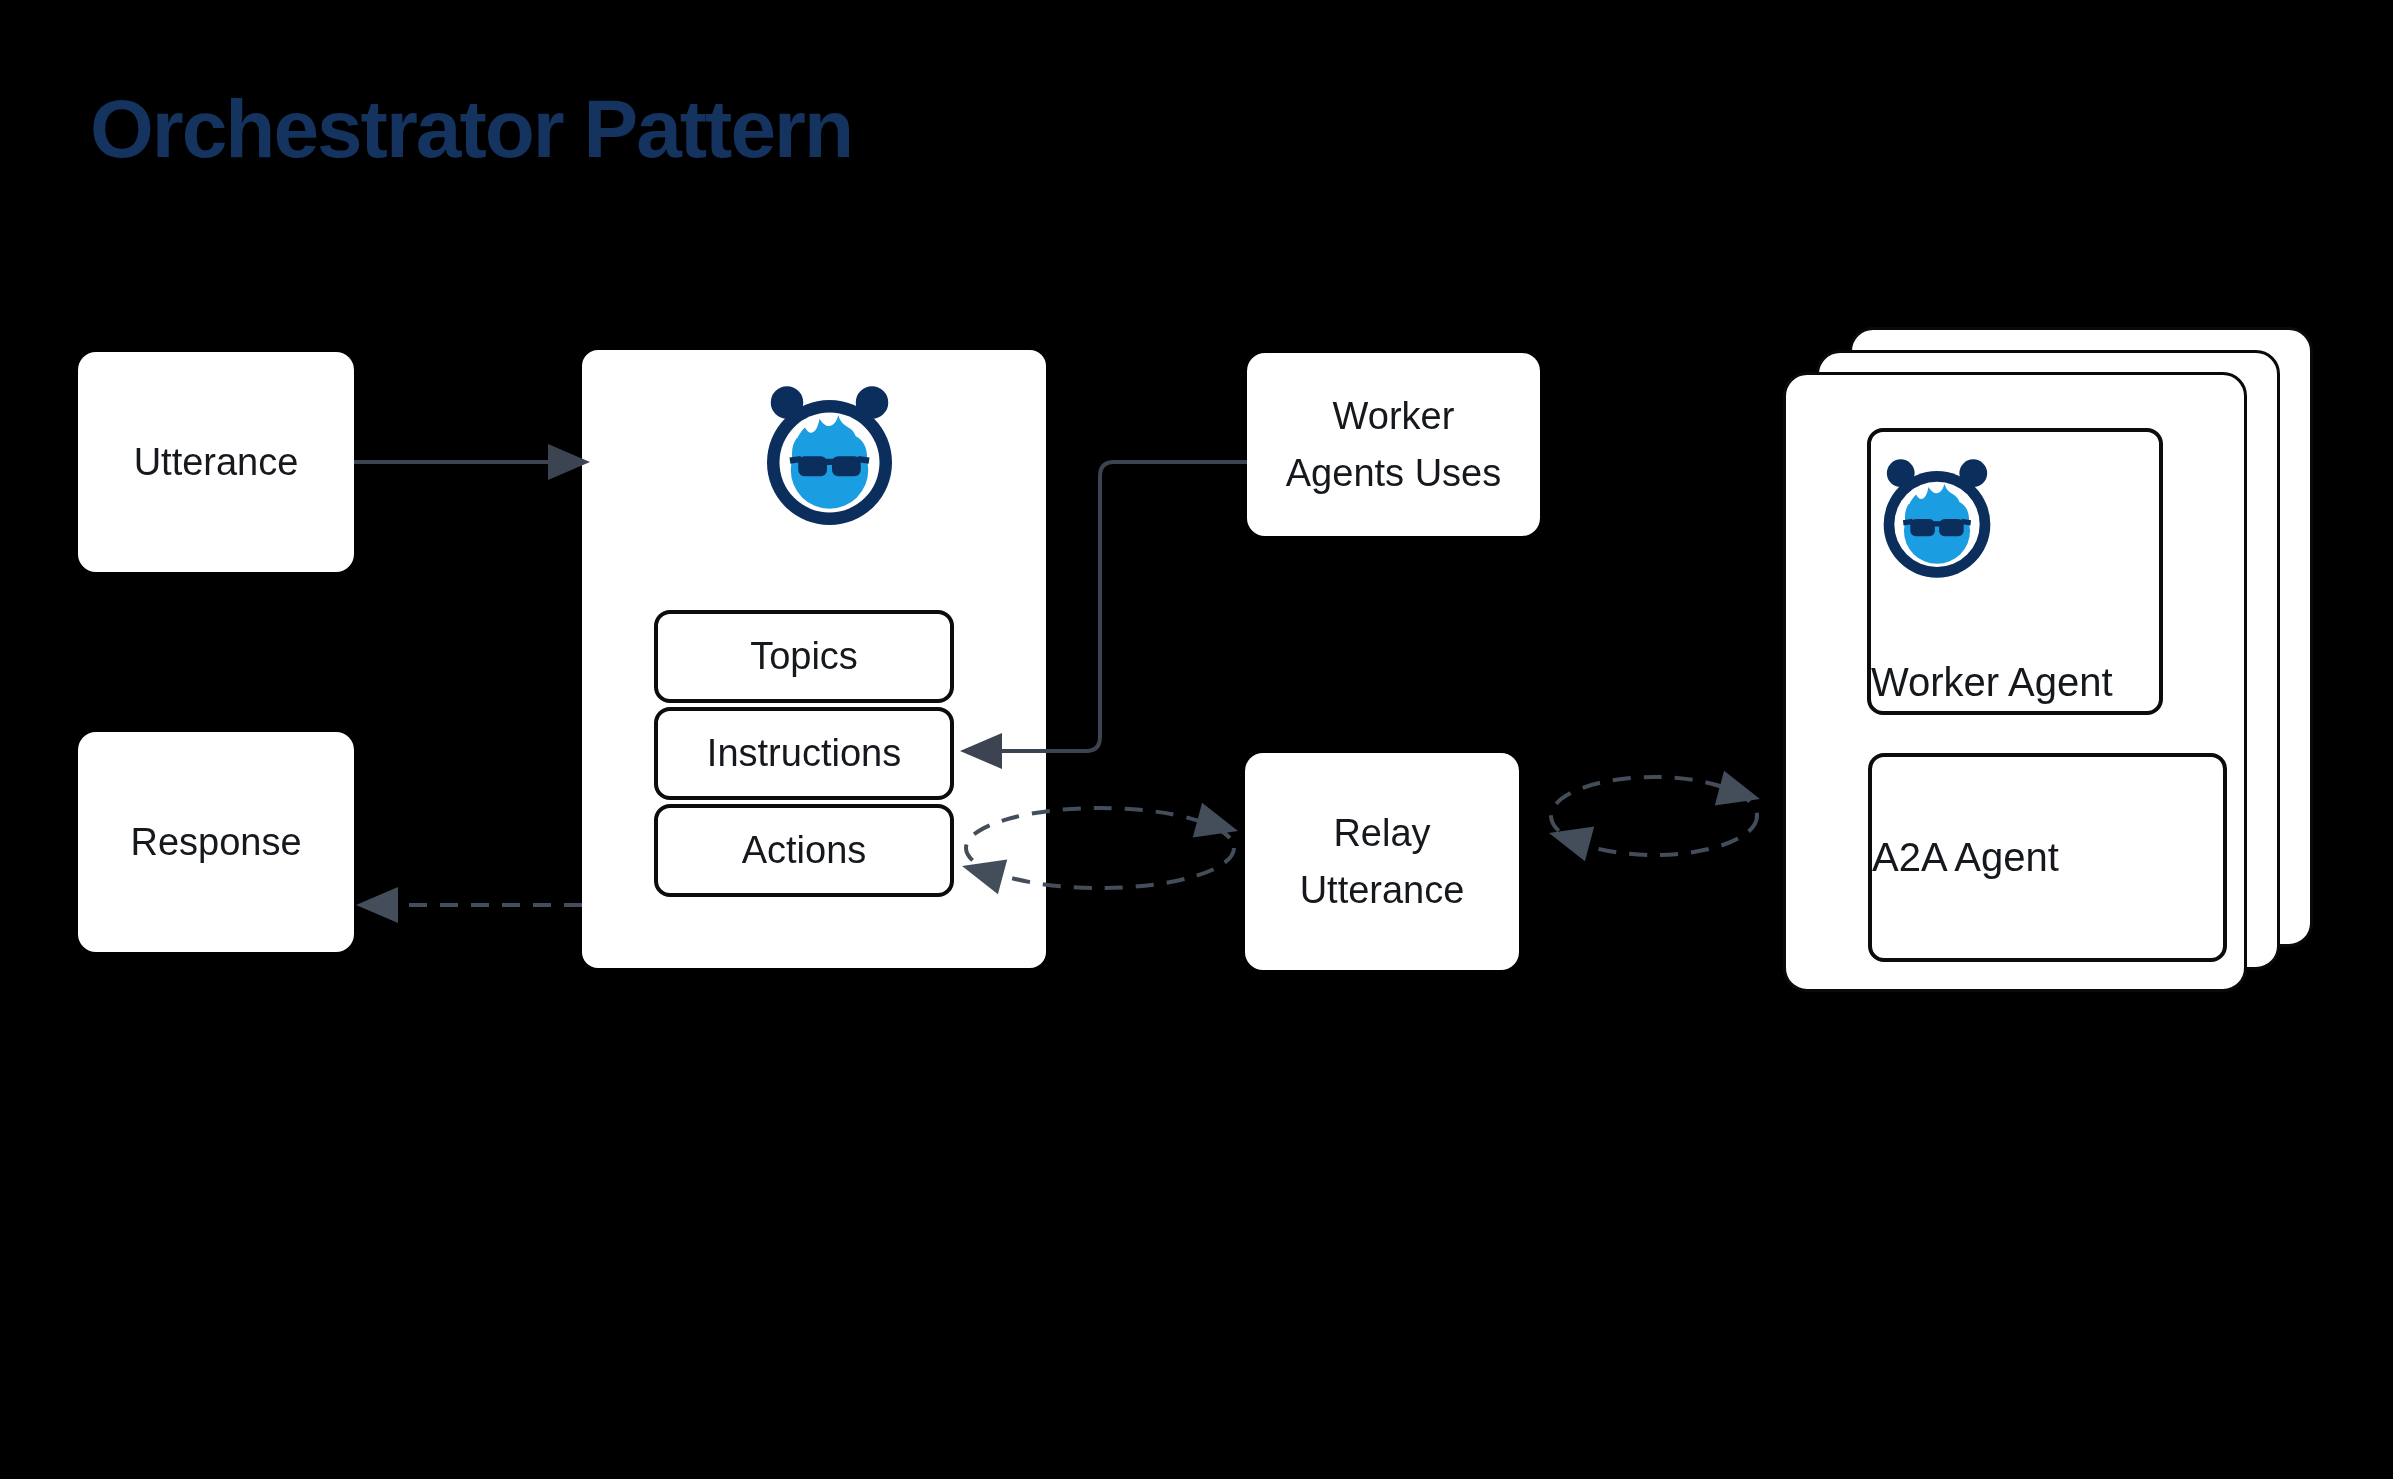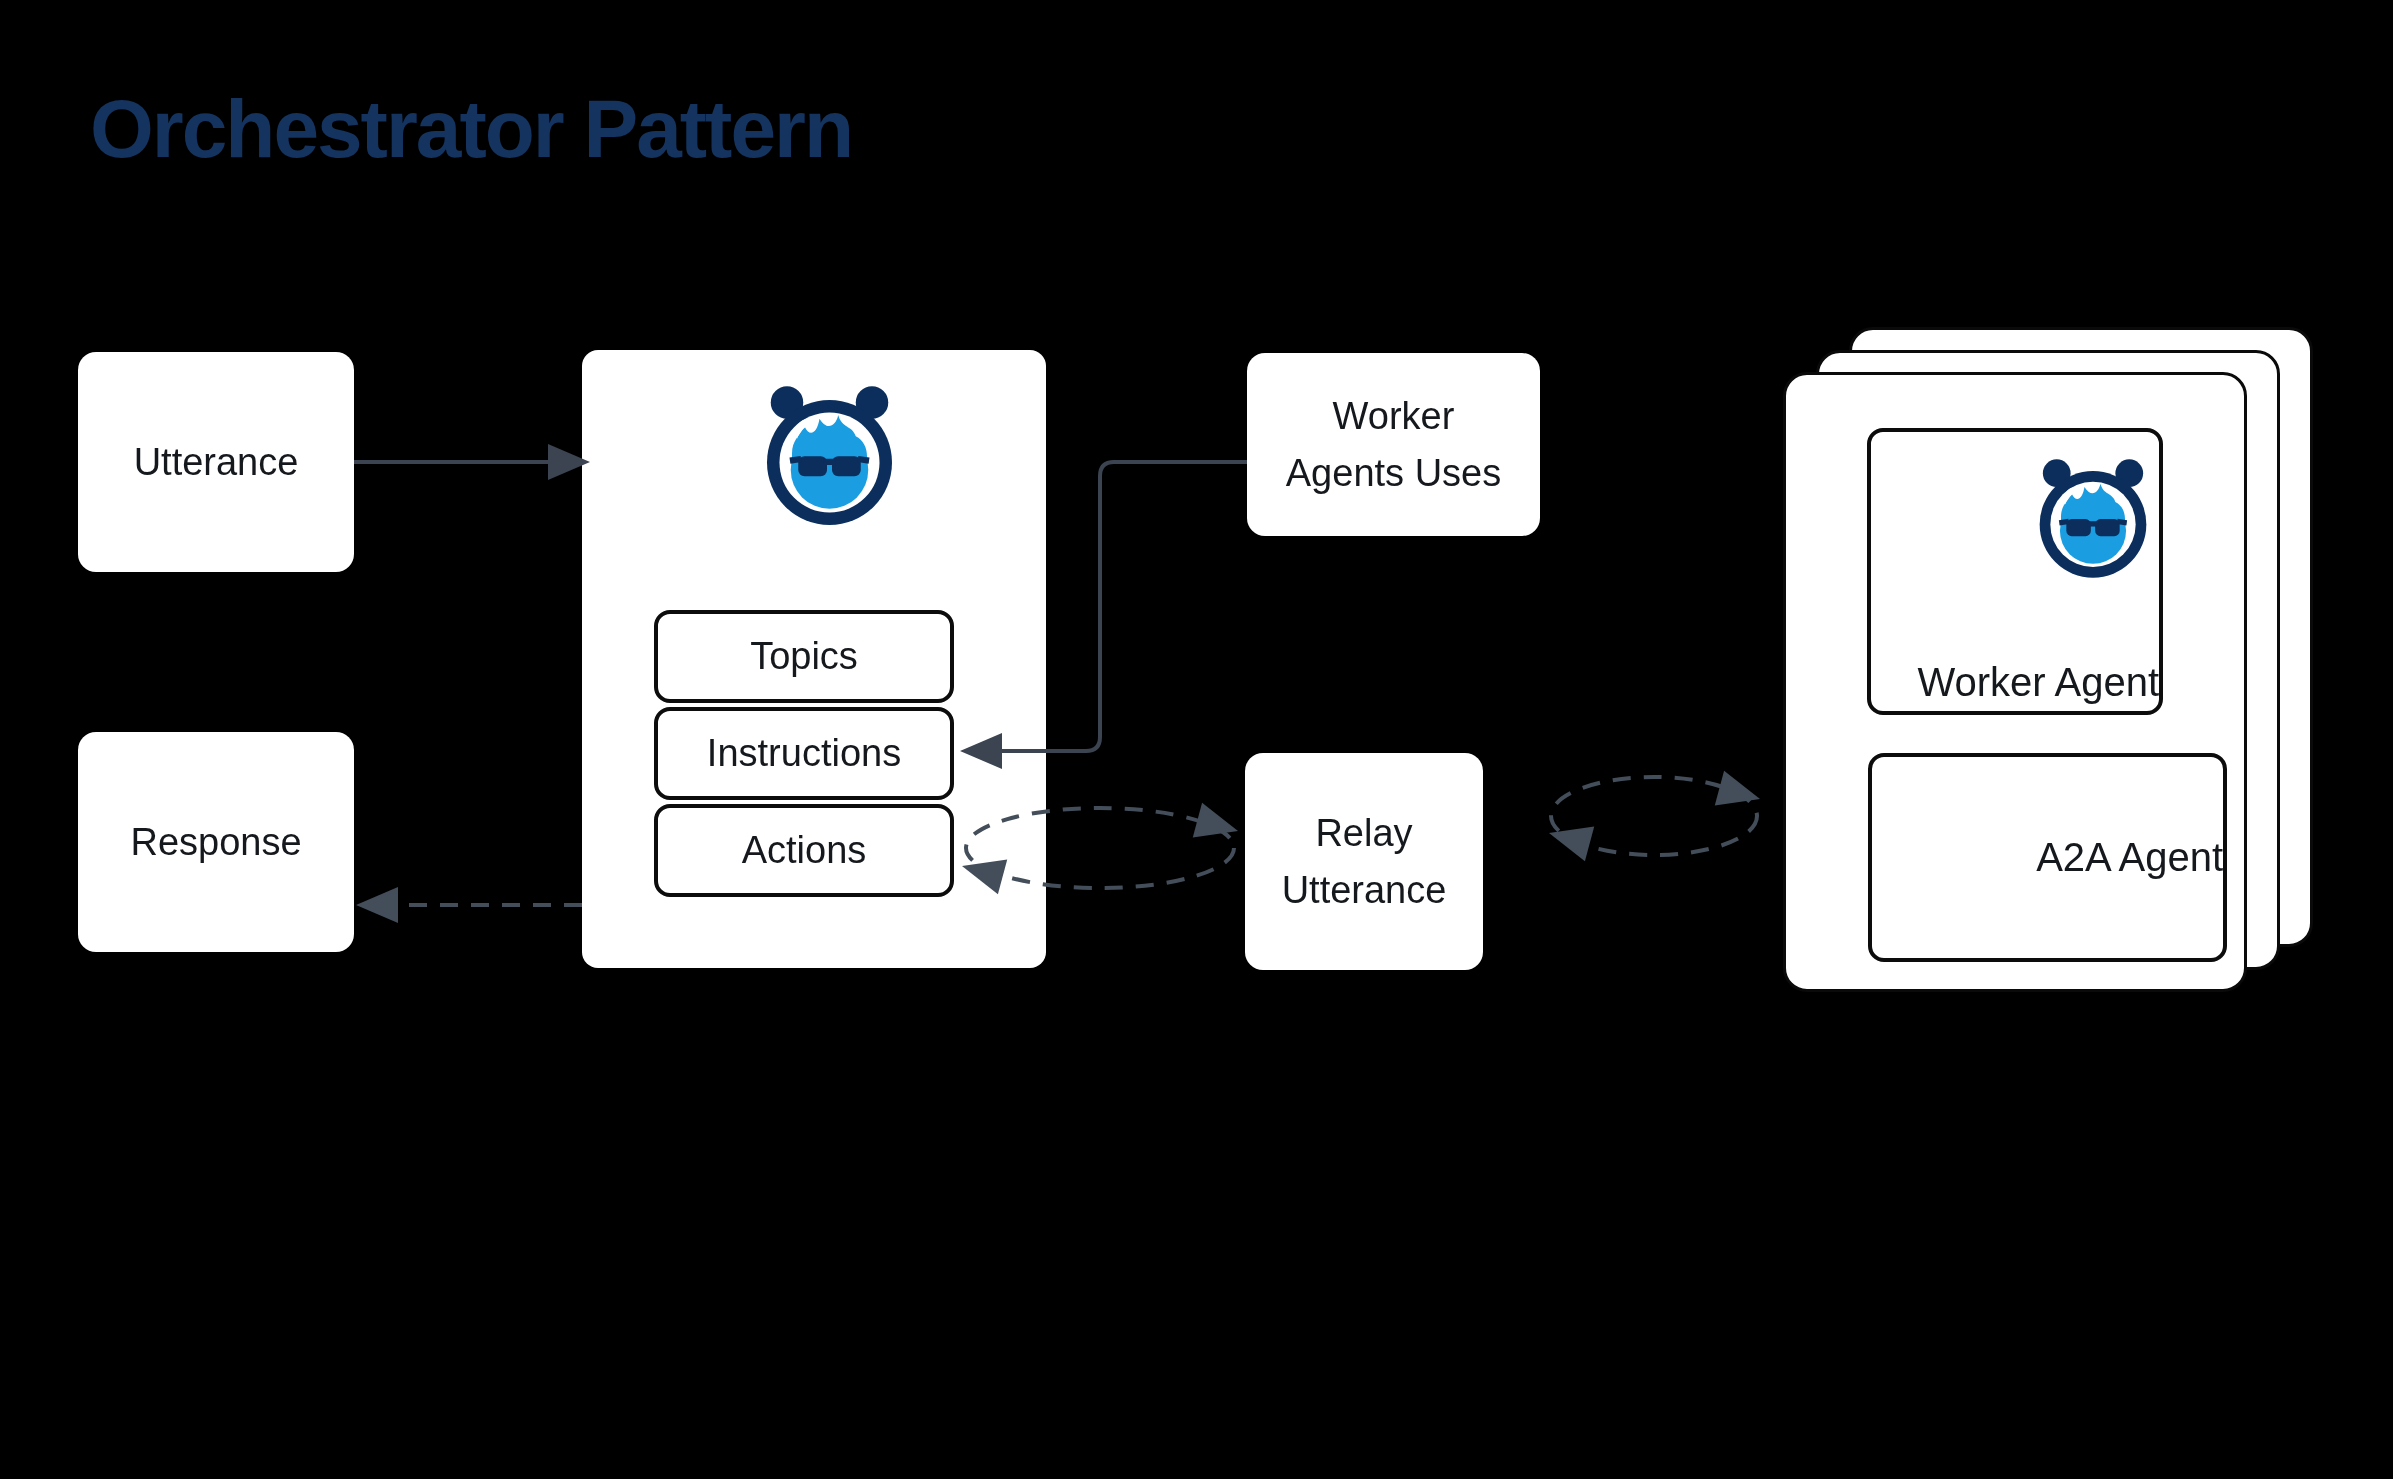--- a/index.html
+++ b/index.html
@@ -14,21 +14,21 @@
   }
   .box{
     position:absolute;background:#ffffff;border-radius:18px;
     display:flex;flex-direction:column;align-items:center;justify-content:center;
     color:#15181c;font-size:38px;line-height:1.5;text-align:center;
   }
   .box .line{display:block;}
   #utterance-box{left:78px;top:352px;width:276px;height:220px;}
   #response-box{left:78px;top:732px;width:276px;height:220px;}
   #worker-uses-box{left:1247px;top:353px;width:293px;height:183px;}
-  #relay-box{left:1245px;top:753px;width:238px;height:217px;}
+  #relay-box{left:1245px;top:753px;width:274px;height:217px;}
   #orchestrator-box{
     left:582px;top:350px;width:464px;height:618px;
     border-radius:16px;justify-content:flex-start;
   }
   .orc-mascot{position:absolute;left:170px;top:30px;width:155px;height:150px;}
   .inner-stack{position:absolute;left:72px;top:260px;width:300px;}
   .inner-item{
     box-sizing:border-box;width:300px;height:93px;margin-bottom:4px;
     border:4px solid #0c0c0c;border-radius:16px;background:#fff;
     display:flex;align-items:center;justify-content:center;
@@ -37,21 +37,21 @@
   .card{
     position:absolute;width:464px;height:620px;background:#fff;
     border:3px solid #0a0a0a;border-radius:24px;box-sizing:border-box;
   }
   #card-back{left:1849px;top:327px;}
   #card-middle{left:1816px;top:350px;}
   #card-front{left:1783px;top:372px;}
   .agent-inner{
     position:absolute;box-sizing:border-box;background:#fff;
     border:4px solid #0c0c0c;border-radius:16px;
-    display:flex;flex-direction:column;align-items:flex-end;
+    display:flex;flex-direction:column;align-items:flex-start;
     color:#15181c;font-size:40px;
   }
   #worker-agent-inner{left:1867px;top:428px;width:296px;height:287px;}
   #worker-agent-inner .wa-mascot{margin-top:22px;width:132px;height:128px;}
   #worker-agent-inner .wa-label{margin-top:auto;margin-bottom:6px;white-space:nowrap;}
   #a2a-inner{left:1868px;top:753px;width:359px;height:209px;justify-content:center;}
   #connector-layer{position:absolute;left:0;top:0;pointer-events:none;}
   .sr-defs{position:absolute;width:0;height:0;overflow:hidden;}
 </style>
 </head>

